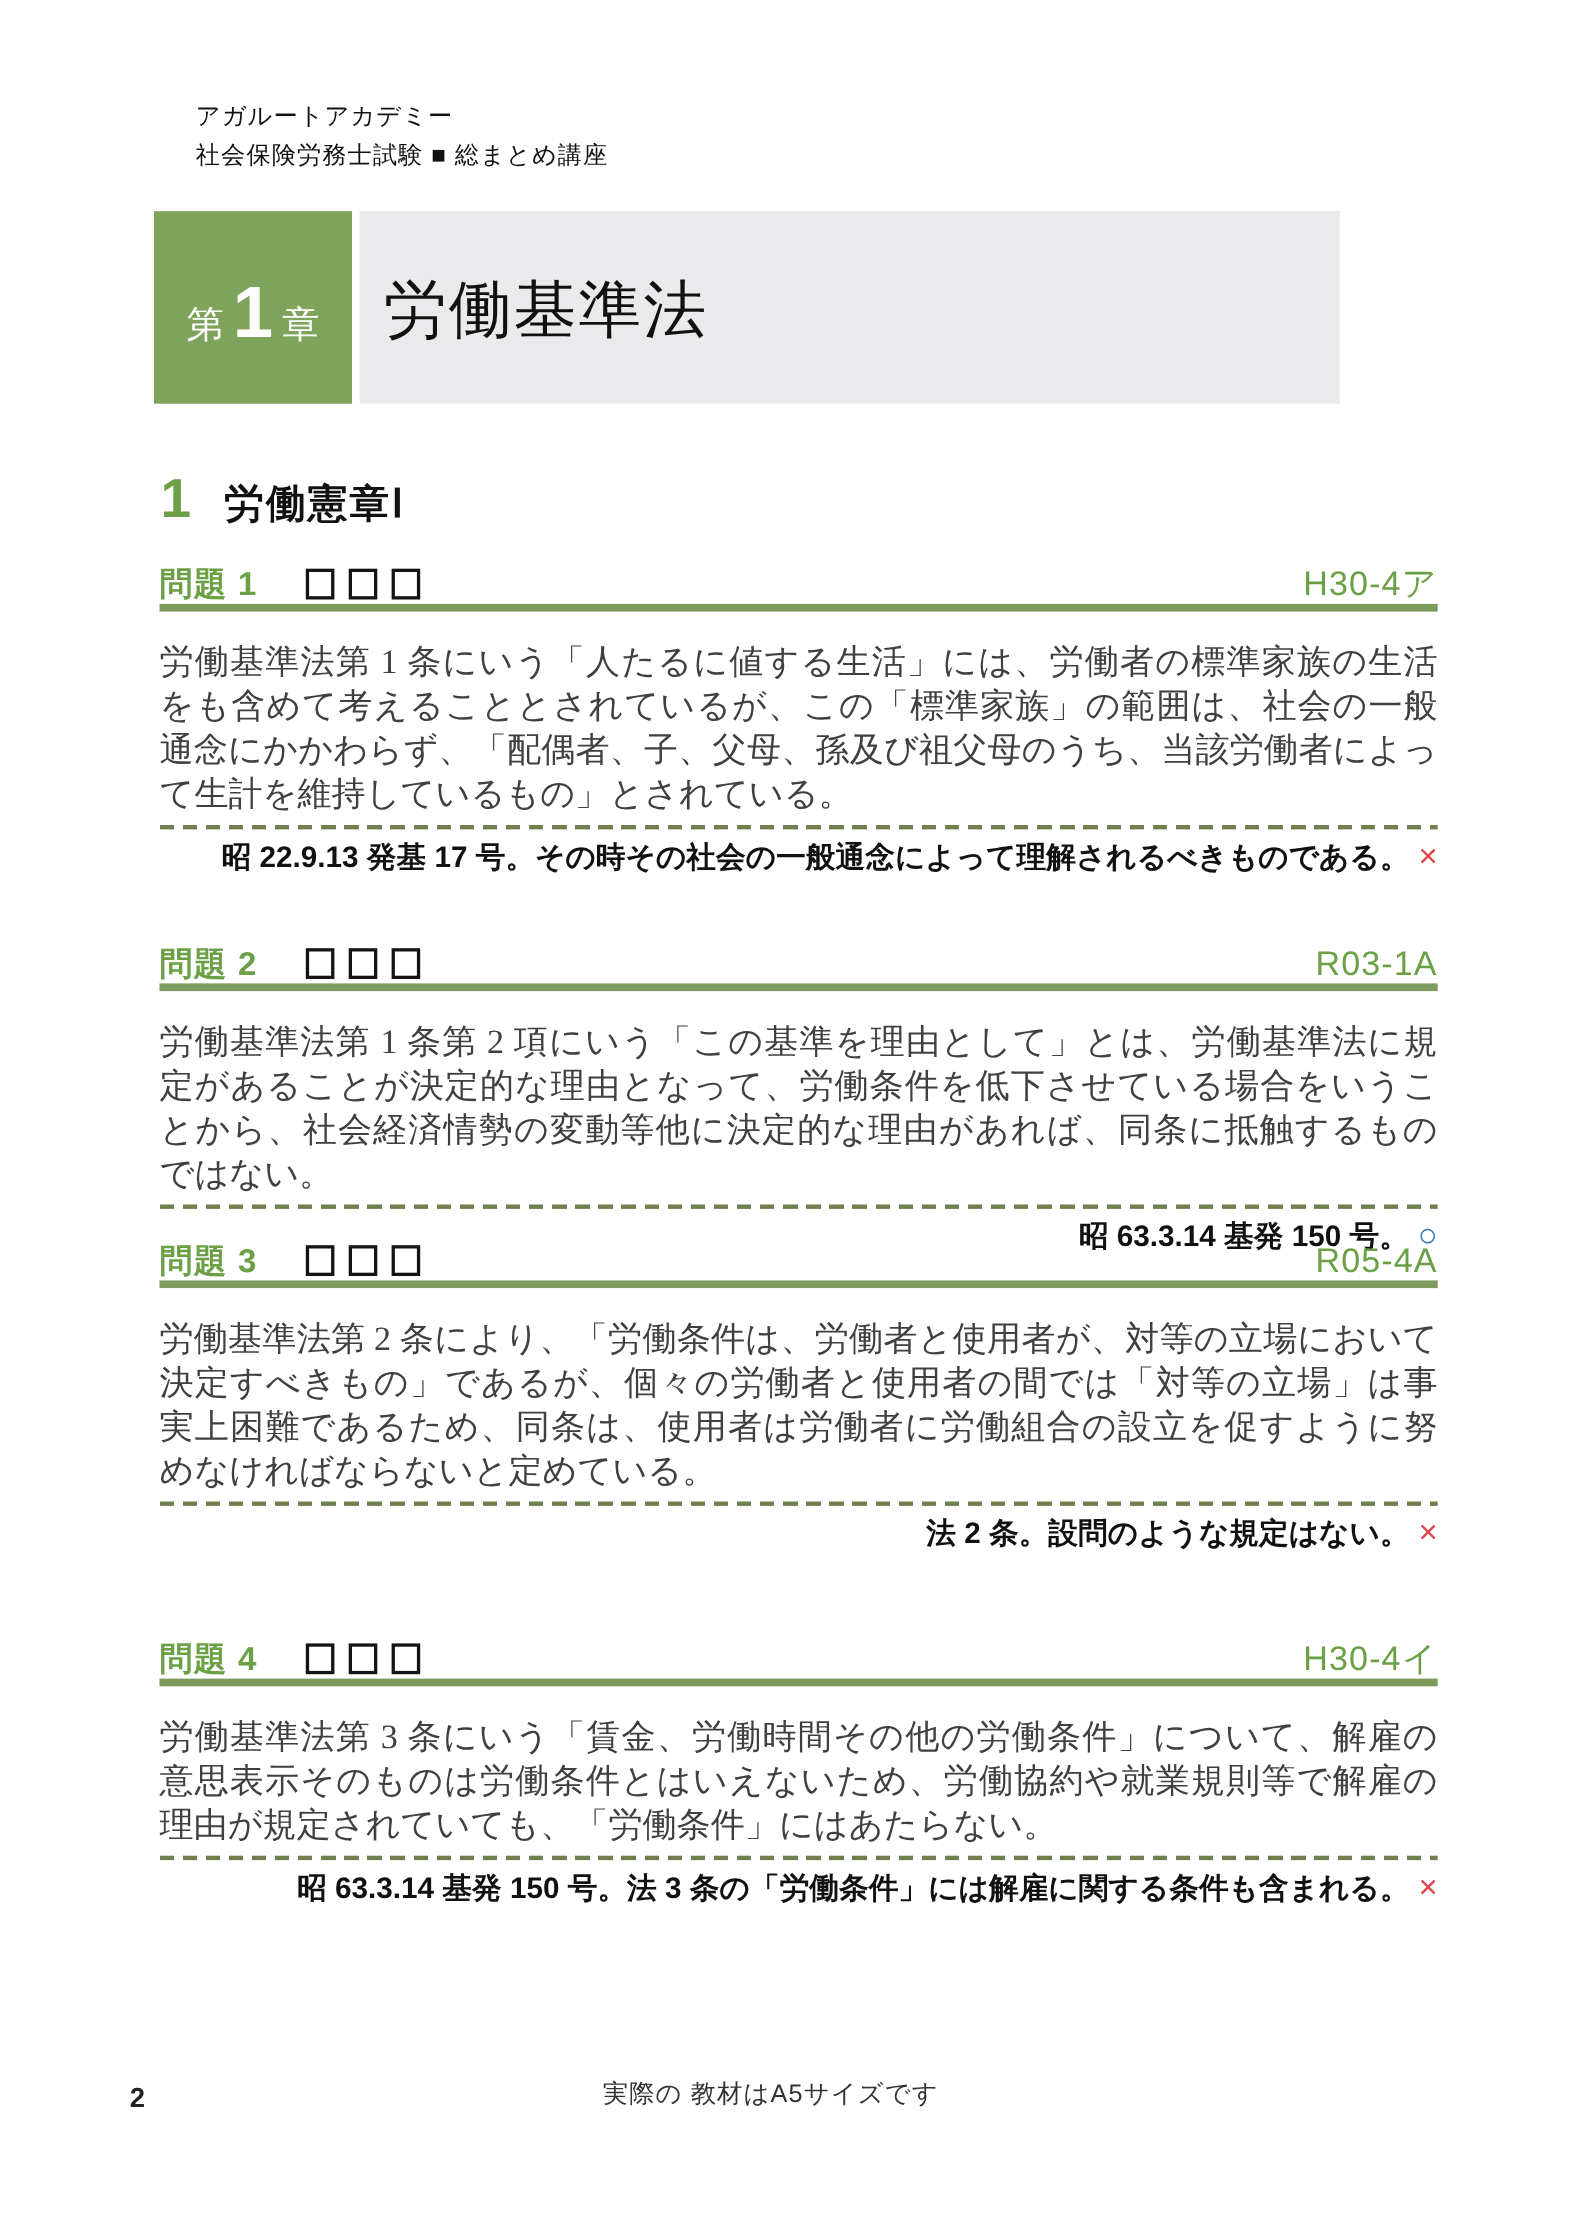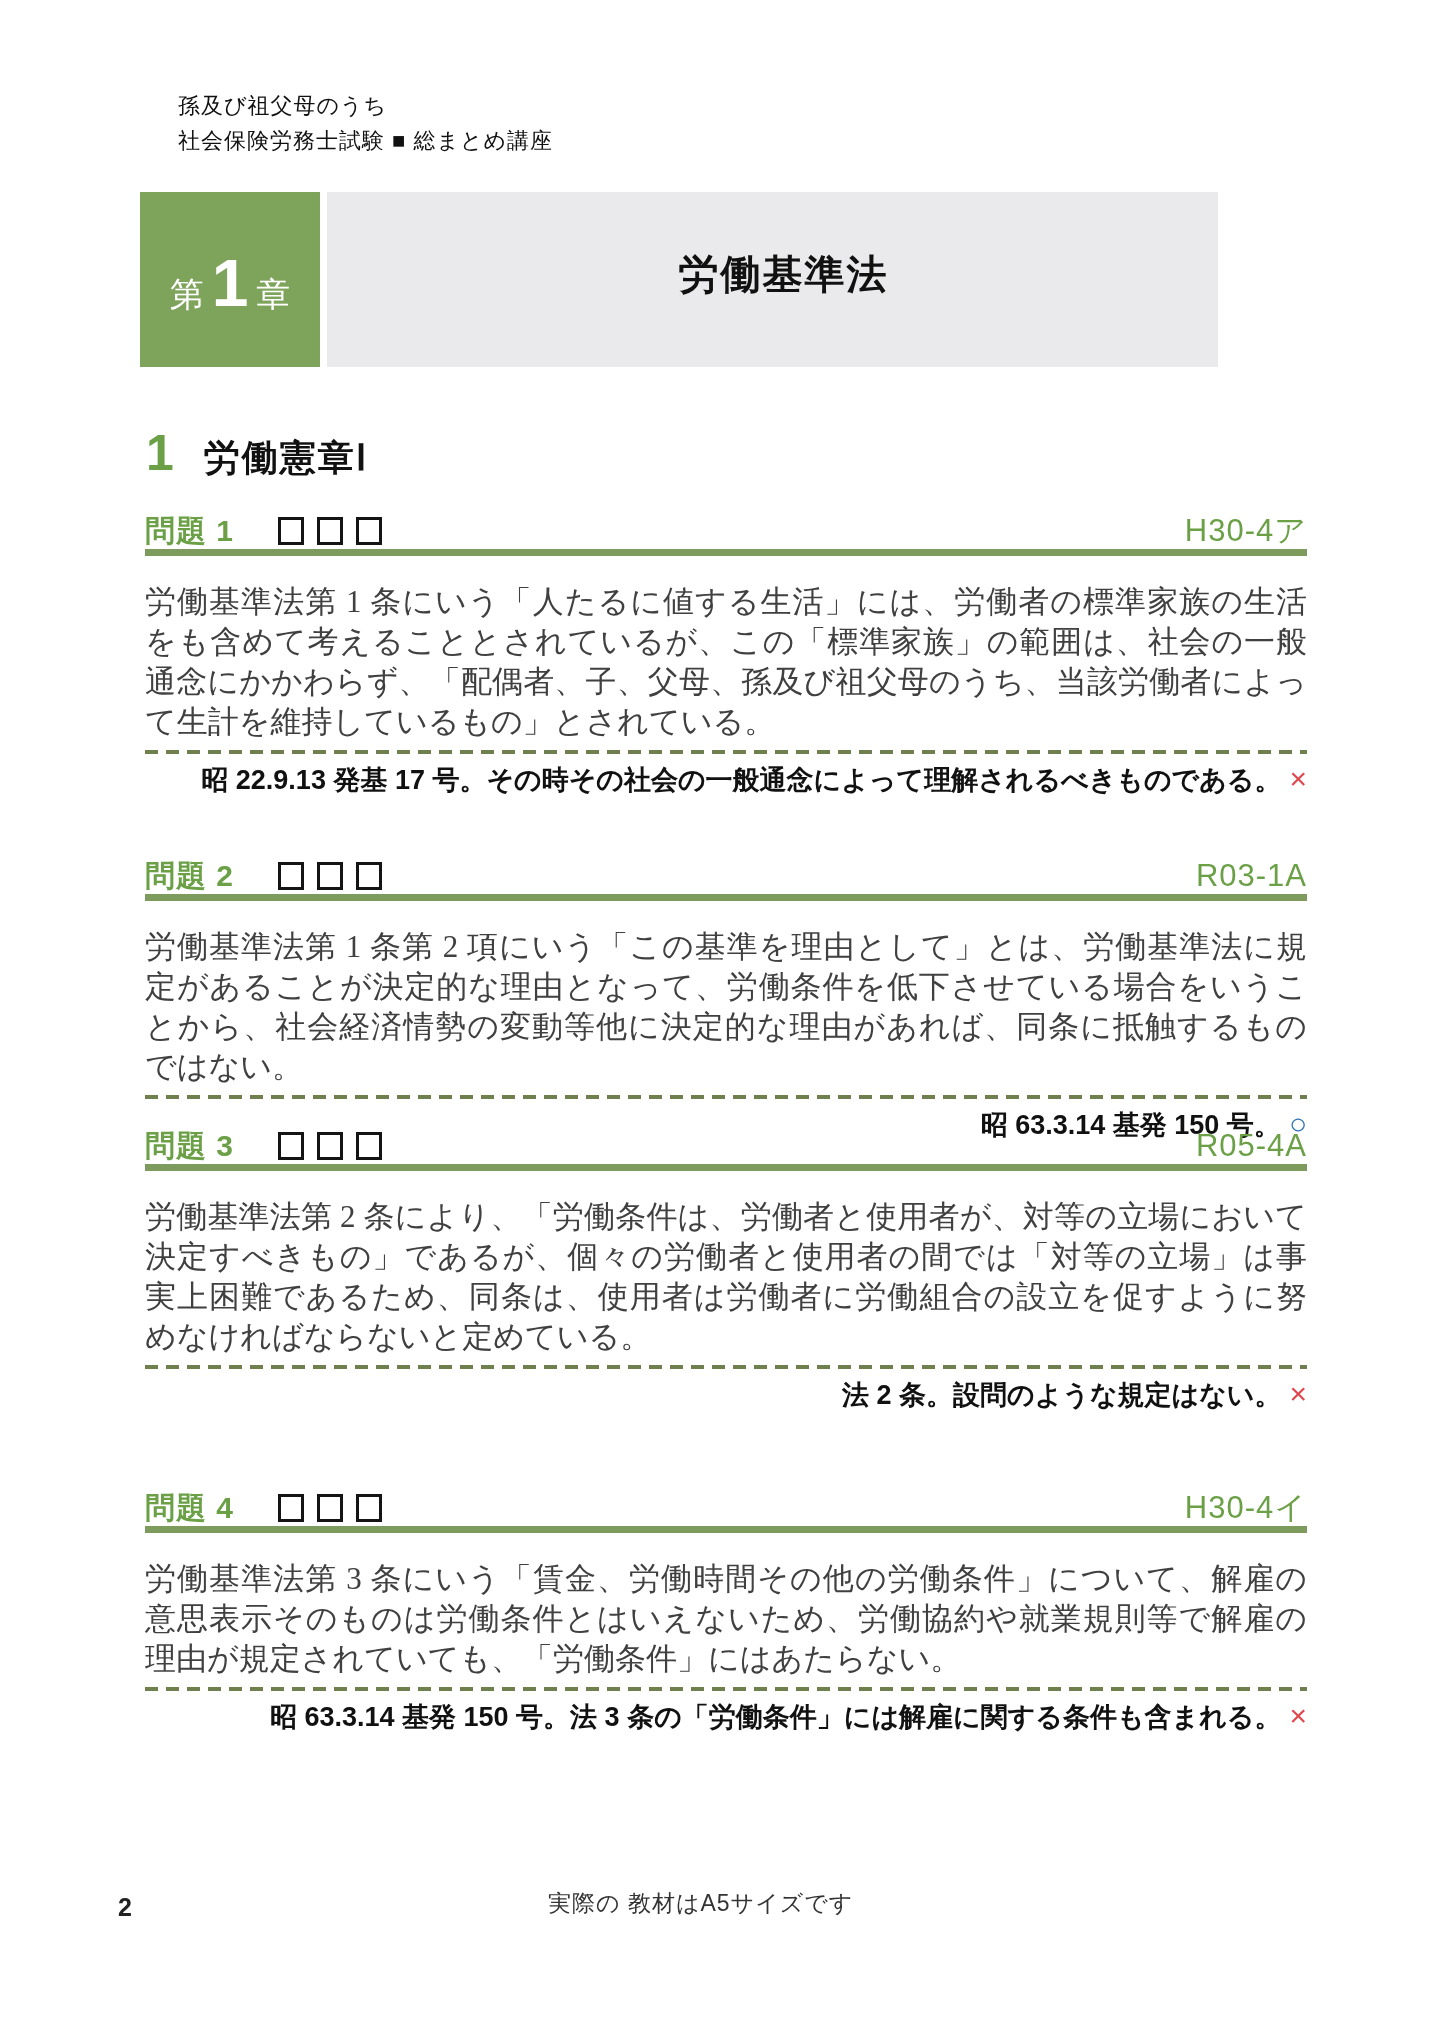--- a/index.html
+++ b/index.html
@@ -10,21 +10,21 @@
   .header{position:absolute;left:178px;top:88px;font-size:22px;line-height:35px;color:#111;letter-spacing:1px;}
 
   
   .banner{position:absolute;left:140px;top:192px;width:1078px;height:175px;display:flex;}
   .chapter-box{width:180px;background:#7EA35A;color:#fff;display:flex;align-items:baseline;
                justify-content:center;padding-top:58px;box-sizing:border-box;line-height:1;}
   .chapter-affix{font-size:34px;}
   .chapter-no{font-size:66px;font-weight:bold;margin:0 8px;}
   .chapter-gap{width:7px;background:#fff;}
   .chapter-title-box{flex:1;background:#EAEAEC;box-sizing:border-box;padding:62px 0 0 22px;}
-  .chapter-title{font-size:40px;font-weight:bold;color:#111;line-height:1;letter-spacing:2px;text-align:center;}
+  .chapter-title{font-size:57px;font-weight:normal;color:#111;line-height:1;letter-spacing:2px;}
 
   
   .section{position:absolute;left:146px;top:428px;display:flex;align-items:baseline;}
   .section-no{color:#6BA047;font-size:50px;font-weight:bold;line-height:1;}
   .section-title{font-size:36px;font-weight:bold;color:#111;margin-left:30px;letter-spacing:2px;}
 
   
   .qblock{position:absolute;left:145px;width:1162px;}
   .qb1{top:515px;} .qb2{top:860px;} .qb3{top:1130px;} .qb4{top:1492px;}
   .q-head{display:flex;align-items:center;height:32px;text-align:right;}
@@ -46,21 +46,21 @@
   
   .page-number{position:absolute;left:118px;top:1893px;font-size:25px;font-weight:600;color:#222;}
   .footer-note{position:absolute;left:548px;top:1888px;font-size:23px;color:#333;letter-spacing:1px;}
 </style>
 </head>
 <body>
 
 <div class="page">
 
   <div class="header">
-    <div>孫及び祖父母のうち</div>
+    <div>アガルートアカデミー</div>
     <div>社会保険労務士試験 ■ 総まとめ講座</div>
   </div>
 
   <div class="banner">
     <div class="chapter-box">
       <span class="chapter-affix">第</span>
       <span class="chapter-no">1</span>
       <span class="chapter-affix">章</span>
     </div>
     <div class="chapter-gap"></div>

